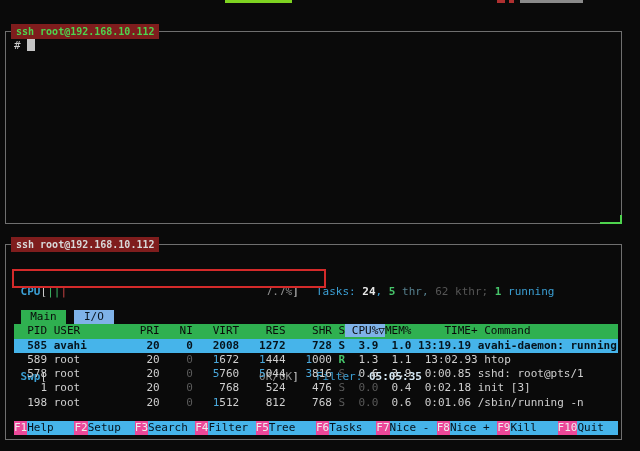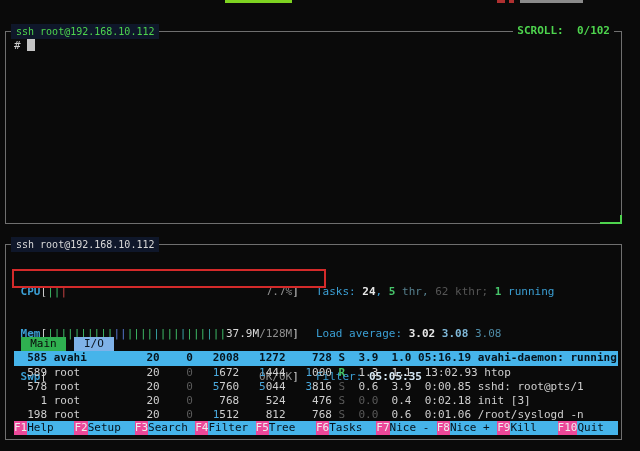--- a/index.html
+++ b/index.html
@@ -7,22 +7,22 @@
     --greenbg:#2fb050; --cyanbg:#46b4ea; --bluebg:#7fb2e8;
     --white:#e6e6e6; --txt:#cfcfcf; --dim:#5a5a5a; --dim2:#56808f;
     --kilo:#4aa8dc; --grn:#46c46a; --red:#d42a2a;
   }
   *{box-sizing:border-box;margin:0;padding:0}
   html,body{width:640px;height:451px;background:#0a0a0a;overflow:hidden;
     font-family:"DejaVu Sans Mono",monospace;}
   .artifact{position:absolute;top:0;height:3px}
   .pane{position:absolute;}
   .pane-box{position:absolute;left:0;right:0;top:7px;bottom:0;border:1px solid var(--border);}
-  .pane-title{position:absolute;top:0;left:6px;background:#0f172a;padding:0 5px;
-    font-size:10px;font-weight:normal;line-height:15px;white-space:pre;z-index:2}
+  .pane-title{position:absolute;top:0;left:6px;background:#7f1d1d;padding:0 5px;
+    font-size:10px;font-weight:bold;line-height:15px;white-space:pre;z-index:2}
   .pane-title.green{color:var(--green)}
   .pane-title.white{color:#d9d9d9}
   .scroll-ind{position:absolute;top:-2px;right:8px;background:#0a0a0a;padding:0 4px;
     color:var(--green);font-size:11px;font-weight:bold;line-height:17px;white-space:pre;z-index:2}
   .corner-accent{position:absolute;background:var(--green);z-index:3}
   .prompt-line{position:absolute;left:9px;top:15px;color:#cfcfcf;font-size:11px;line-height:14px;white-space:pre}
   .cursor{display:inline-block;width:8px;height:12px;background:#c4c4c4;vertical-align:-2px}
   
   .htop{position:absolute;left:9px;top:19px;font-size:11px;line-height:14.3px;white-space:pre;color:var(--txt)}
   .meters div{white-space:pre}
@@ -33,21 +33,21 @@
   .bar-g{color:#3fbf68}.bar-b{color:#5577d0}.bar-c{color:#38a8a8}.bar-r{color:#cc4444}
   .stats{position:absolute;left:311px;top:19px;font-size:11px;line-height:14.3px;white-space:pre}
   .s-lbl{color:var(--lbl)}
   .s-num{color:#e8e8e8;font-weight:bold}
   .s-grn{color:var(--grn);font-weight:bold}
   .s-dim{color:#555}
   .s-dim2{color:var(--dim2)}
   .s-l2{color:#7fb8d8;font-weight:bold}
   .s-l3{color:#4f8ba6}
   .s-up{color:#d6e9f5;font-weight:bold}
-  .table-block{position:absolute;left:9px;top:100px;width:604px;font-size:11px;line-height:14.3px}
+  .table-block{position:absolute;left:9px;top:73px;width:604px;font-size:11px;line-height:14.3px}
   .tabs-row{white-space:pre;height:14.3px}
   .tab{display:inline-block;padding:0 3px;height:14px}
   .tab.active{background:var(--greenbg);color:#0a0a0a}
   .tab.inactive{background:var(--bluebg);color:#0a1420;margin-left:8px}
   .hdr-row{background:var(--greenbg);color:#0a0a0a;white-space:pre;height:14.3px}
   .hdr-sort{background:var(--bluebg)}
   .proc-row{white-space:pre;height:14.3px}
   .proc-row span{color:var(--txt)}
   .proc-row .c-dim{color:var(--dim)}
   .proc-row .c-kilo{color:var(--kilo)}
@@ -66,21 +66,20 @@
 <body>
 
 <div class="artifact" style="left:225px;width:67px;background:#7ed321"></div>
 <div class="artifact" style="left:520px;width:63px;background:#8a8a8a"></div>
 <div class="artifact" style="left:497px;width:8px;background:#b03030"></div>
 <div class="artifact" style="left:509px;width:5px;background:#b03030"></div>
 
 <div class="pane" style="left:5px;top:24px;width:617px;height:200px">
   <div class="pane-box"></div>
   <div class="pane-title green">ssh root@192.168.10.112</div>
-  <div class="scroll-ind">SCROLL:  0/102</div>
   <div class="corner-accent" style="right:0;bottom:0;width:22px;height:2px"></div>
   <div class="corner-accent" style="right:0;bottom:0;width:2px;height:9px"></div>
   <div class="prompt-line"><span># </span><span class="cursor"></span></div>
 </div>
 
 <div class="pane" style="left:5px;top:237px;width:617px;height:203px">
   <div class="pane-box"></div>
   <div class="pane-title white">ssh root@192.168.10.112</div>
 
   <div class="annotation-box"></div>
@@ -92,26 +91,27 @@
   </div>
 
   <div class="stats">
     <div id="tasks-line"><span class="s-lbl">Tasks: </span><span class="s-num">24</span><span class="s-lbl">, </span><span class="s-grn">5</span><span class="s-dim2"> thr,</span><span class="s-dim"> 62 kthr;</span><span class="s-grn"> 1</span><span class="s-lbl"> running</span></div>
     <div id="load-line"><span class="s-lbl">Load average: </span><span class="s-num">3.02</span> <span class="s-l2">3.08</span> <span class="s-l3">3.08</span></div>
     <div id="uptime-line"><span class="s-lbl">Filter: </span><span class="s-up">05:05:35</span></div>
   </div>
 
   <div class="table-block">
     <div class="tabs-row" id="tabs-row"> <span class="tab active"> Main </span><span class="tab inactive"> I/O </span></div>
+    <div class="hdr-row" id="hdr-row">  PID USER         PRI   NI   VIRT    RES    SHR S<span class="hdr-sort"> CPU%▽</span>MEM%     TIME+ Command</div>
     <div id="rows-host">
-        <div class="proc-row sel"><span>  585</span><span> avahi    </span><span>     20</span><span class="c-dim">    0</span><span class="c-kilo">   2</span><span>008</span><span class="c-kilo">   1</span><span>272</span><span>    728</span><span class="c-dim"> S</span><span class="">  3.9</span><span class="">  1.0</span><span> 05:16.19</span><span> avahi-daemon: running</span></div>
+        <div class="proc-row sel"><span>  585</span><span> avahi    </span><span>     20</span><span class="c-dim">    0</span><span class="c-kilo">   2</span><span>008</span><span class="c-kilo">   1</span><span>272</span><span>    728</span><span class="c-dim"> S</span><span class="">  3.9</span><span class="">  1.0</span><span> 13:19.19</span><span> avahi-daemon: running</span></div>
         <div class="proc-row"><span>  589</span><span> root     </span><span>     20</span><span class="c-dim">    0</span><span class="c-kilo">   1</span><span>672</span><span class="c-kilo">   1</span><span>444</span><span class="c-kilo">   1</span><span>000</span><span class="c-grn"> R</span><span class="">  1.3</span><span class="">  1.1</span><span>  13:02.93</span><span> htop</span></div>
         <div class="proc-row"><span>  578</span><span> root     </span><span>     20</span><span class="c-dim">    0</span><span class="c-kilo">   5</span><span>760</span><span class="c-kilo">   5</span><span>044</span><span class="c-kilo">   3</span><span>816</span><span class="c-dim"> S</span><span class="">  0.6</span><span class="">  3.9</span><span>  0:00.85</span><span> sshd: root@pts/1</span></div>
         <div class="proc-row"><span>    1</span><span> root     </span><span>     20</span><span class="c-dim">    0</span><span>    768</span><span>    524</span><span>    476</span><span class="c-dim"> S</span><span class="c-dim">  0.0</span><span class="">  0.4</span><span>  0:02.18</span><span> init [3]</span></div>
-        <div class="proc-row"><span>  198</span><span> root     </span><span>     20</span><span class="c-dim">    0</span><span class="c-kilo">   1</span><span>512</span><span>    812</span><span>    768</span><span class="c-dim"> S</span><span class="c-dim">  0.0</span><span class="">  0.6</span><span>  0:01.06</span><span> /root/syslogd -n</span></div>
+        <div class="proc-row"><span>  198</span><span> root     </span><span>     20</span><span class="c-dim">    0</span><span class="c-kilo">   1</span><span>512</span><span>    812</span><span>    768</span><span class="c-dim"> S</span><span class="c-dim">  0.0</span><span class="">  0.6</span><span>  0:01.06</span><span> /sbin/running -n</span></div>
       </div>
   </div>
 
   <div class="fkey-bar" id="fkey-bar">
       <div class="fkey"><span class="k">F1</span><span class="l">Help</span></div>
       <div class="fkey"><span class="k">F2</span><span class="l">Setup</span></div>
       <div class="fkey"><span class="k">F3</span><span class="l">Search</span></div>
       <div class="fkey"><span class="k">F4</span><span class="l">Filter</span></div>
       <div class="fkey"><span class="k">F5</span><span class="l">Tree</span></div>
       <div class="fkey"><span class="k">F6</span><span class="l">Tasks</span></div>

